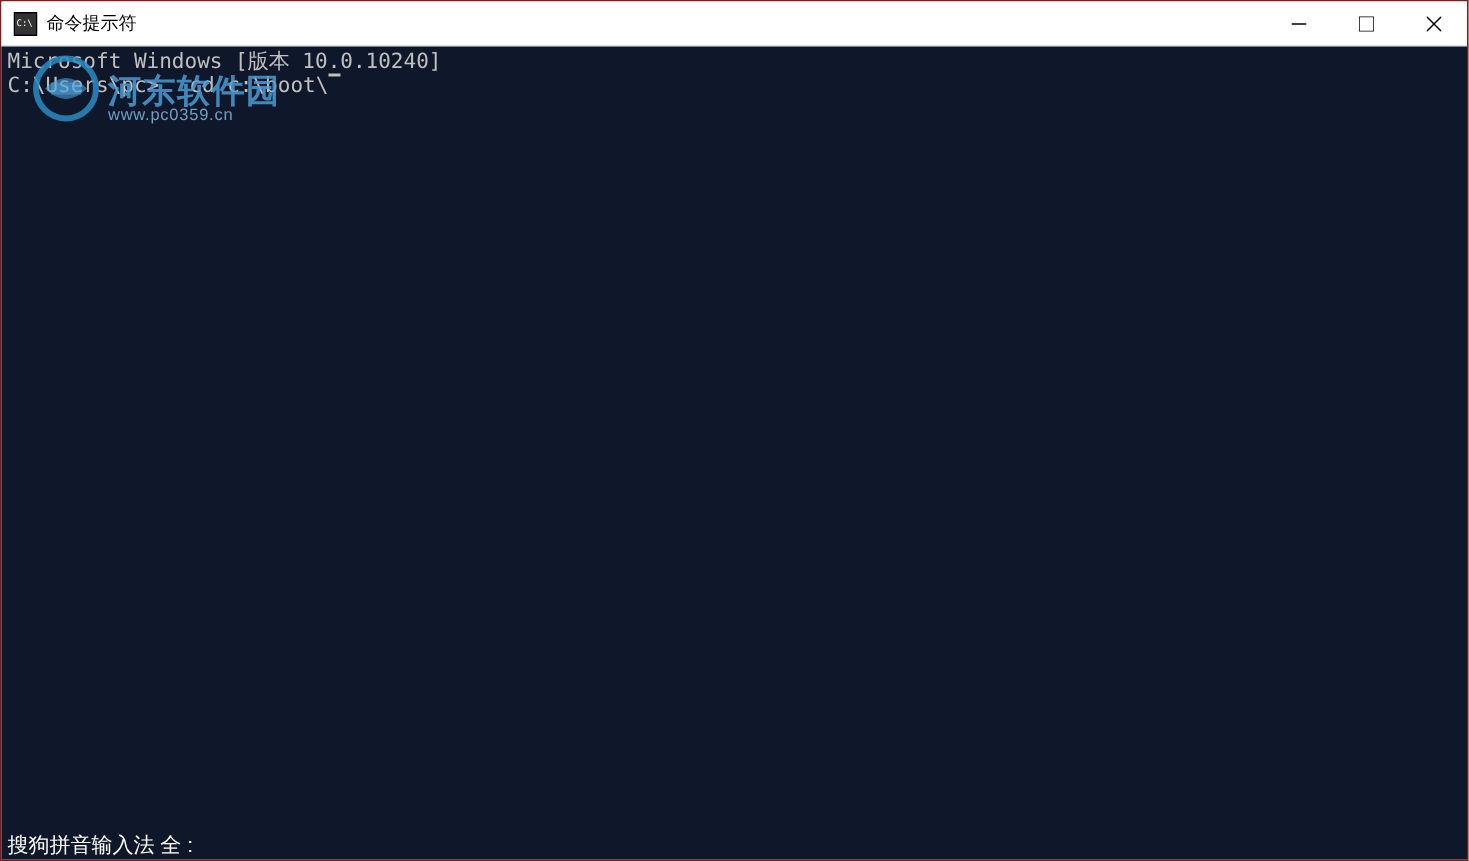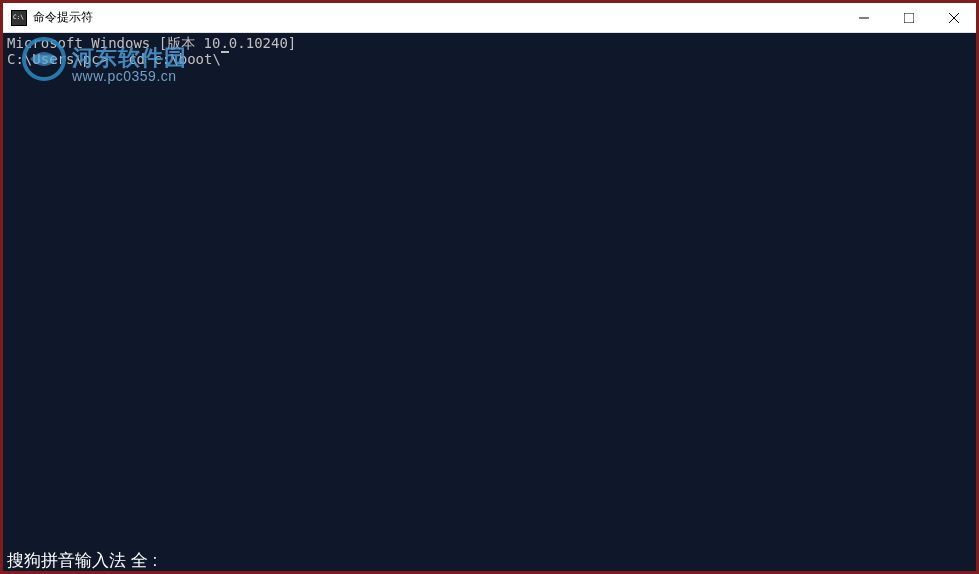--- a/index.html
+++ b/index.html
@@ -14,21 +14,21 @@
       background: #fff;
       font-family: 'Consolas', 'NSimSun', monospace;
       overflow: hidden;
       position: relative;
     }
     
     .window {
       width: 100%;
       height: 100%;
       background: #fff;
-      border: 3px solid #7f1d1d;
+      border: 1px solid #7f1d1d;
       display: flex;
       flex-direction: column;
     }
     
     .titlebar {
       height: 30px;
       background: #fff;
       display: flex;
       align-items: center;
       border-bottom: 1px solid #e0e0e0;
@@ -109,21 +109,21 @@
       background: #c0c0c0;
       vertical-align: bottom;
       margin-bottom: 1px;
     }
     
     .ime-status {
       position: absolute;
       bottom: 2px;
       left: 4px;
       color: #fff;
-      font-size: 17px;
+      font-size: 14px;
       font-family: 'SimSun', sans-serif;
     }
     
     .watermark {
       position: absolute;
       top: 35px;
       left: 20px;
       z-index: 100;
       pointer-events: none;
       opacity: 0.85;
@@ -145,21 +145,21 @@
     
     .watermark-cn {
       font-size: 22px;
       font-weight: bold;
       color: #4a9cd4;
       font-family: 'Microsoft YaHei', sans-serif;
       letter-spacing: 1px;
     }
     
     .watermark-url {
-      font-size: 14px;
+      font-size: 11px;
       color: #7fb8e0;
       font-family: Arial, sans-serif;
       letter-spacing: 0.5px;
     }
   </style>
 </head>
 <body>
 
 <div class="window">
 

